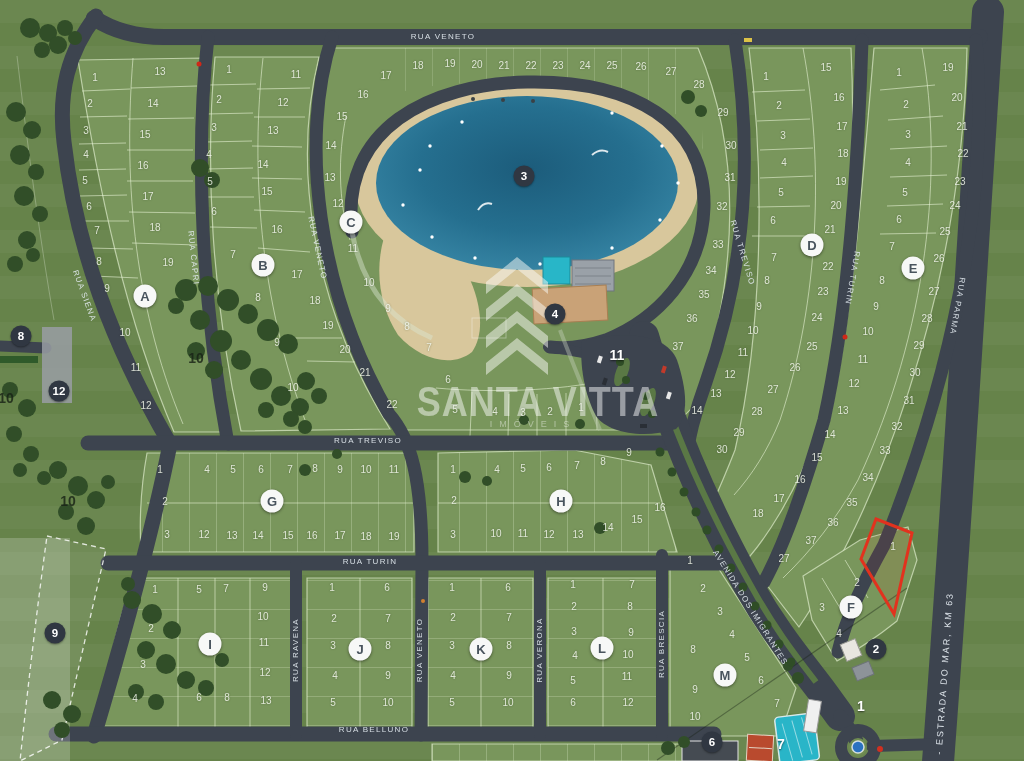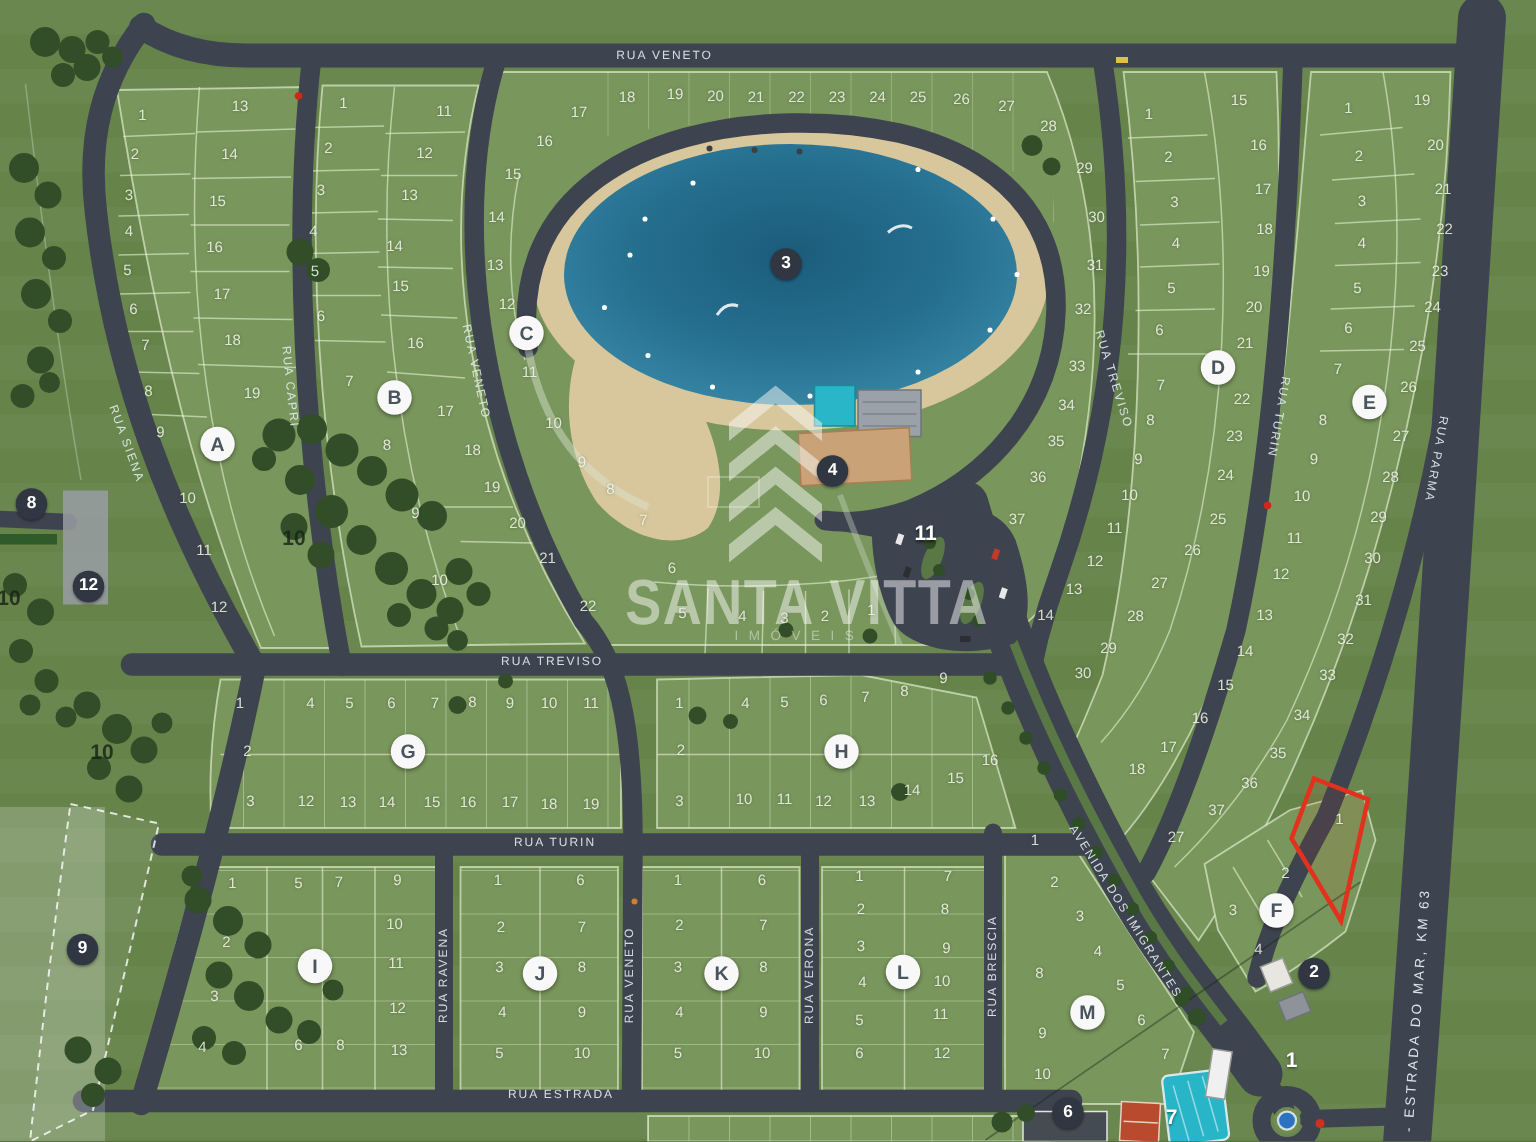--- a/index.html
+++ b/index.html
@@ -357,21 +357,21 @@
 <div class="lbl wm-brand" style="left:538px;top:402px;">SANTA VITTA</div>
 <div class="lbl wm-tag" style="left:533px;top:424px;">IMÓVEIS</div>
 
 <div id="labels">
       <div class="lbl street-label" style="left: 443px; top: 37px;">RUA VENETO</div>
       <div class="lbl street-label" style="left: 84px; top: 296px; transform: translate(-50%, -50%) rotate(70deg);">RUA SIENA</div>
       <div class="lbl street-label" style="left: 193px; top: 258px; transform: translate(-50%, -50%) rotate(84deg);">RUA CAPRI</div>
       <div class="lbl street-label" style="left: 317px; top: 248px; transform: translate(-50%, -50%) rotate(78deg);">RUA VENETO</div>
       <div class="lbl street-label" style="left: 368px; top: 441px;">RUA TREVISO</div>
       <div class="lbl street-label" style="left: 370px; top: 562px;">RUA TURIN</div>
-      <div class="lbl street-label" style="left: 374px; top: 730px;">RUA ESTRADA</div>
+      <div class="lbl street-label" style="left: 374px; top: 730px;">RUA BELLUNO</div>
       <div class="lbl street-label" style="left: 296px; top: 650px; transform: translate(-50%, -50%) rotate(-90deg);">RUA RAVENA</div>
       <div class="lbl street-label" style="left: 420px; top: 650px; transform: translate(-50%, -50%) rotate(-90deg);">RUA VENETO</div>
       <div class="lbl street-label" style="left: 540px; top: 650px; transform: translate(-50%, -50%) rotate(-90deg);">RUA VERONA</div>
       <div class="lbl street-label" style="left: 662px; top: 644px; transform: translate(-50%, -50%) rotate(-90deg);">RUA BRESCIA</div>
       <div class="lbl street-label" style="left: 742px; top: 253px; transform: translate(-50%, -50%) rotate(73deg);">RUA TREVISO</div>
       <div class="lbl street-label" style="left: 852px; top: 278px; transform: translate(-50%, -50%) rotate(100deg);">RUA TURIN</div>
       <div class="lbl street-label" style="left: 957px; top: 306px; transform: translate(-50%, -50%) rotate(100deg);">RUA PARMA</div>
       <div class="lbl street-label" style="left: 750px; top: 608px; transform: translate(-50%, -50%) rotate(58deg);">AVENIDA DOS IMIGRANTES</div>
       <div class="lbl street-label estrada" style="left: 944px; top: 686px; transform: translate(-50%, -50%) rotate(-86deg);">389 - ESTRADA DO MAR, KM 63</div>
       <div class="lbl block-marker" style="left: 145px; top: 296px;">A</div>

